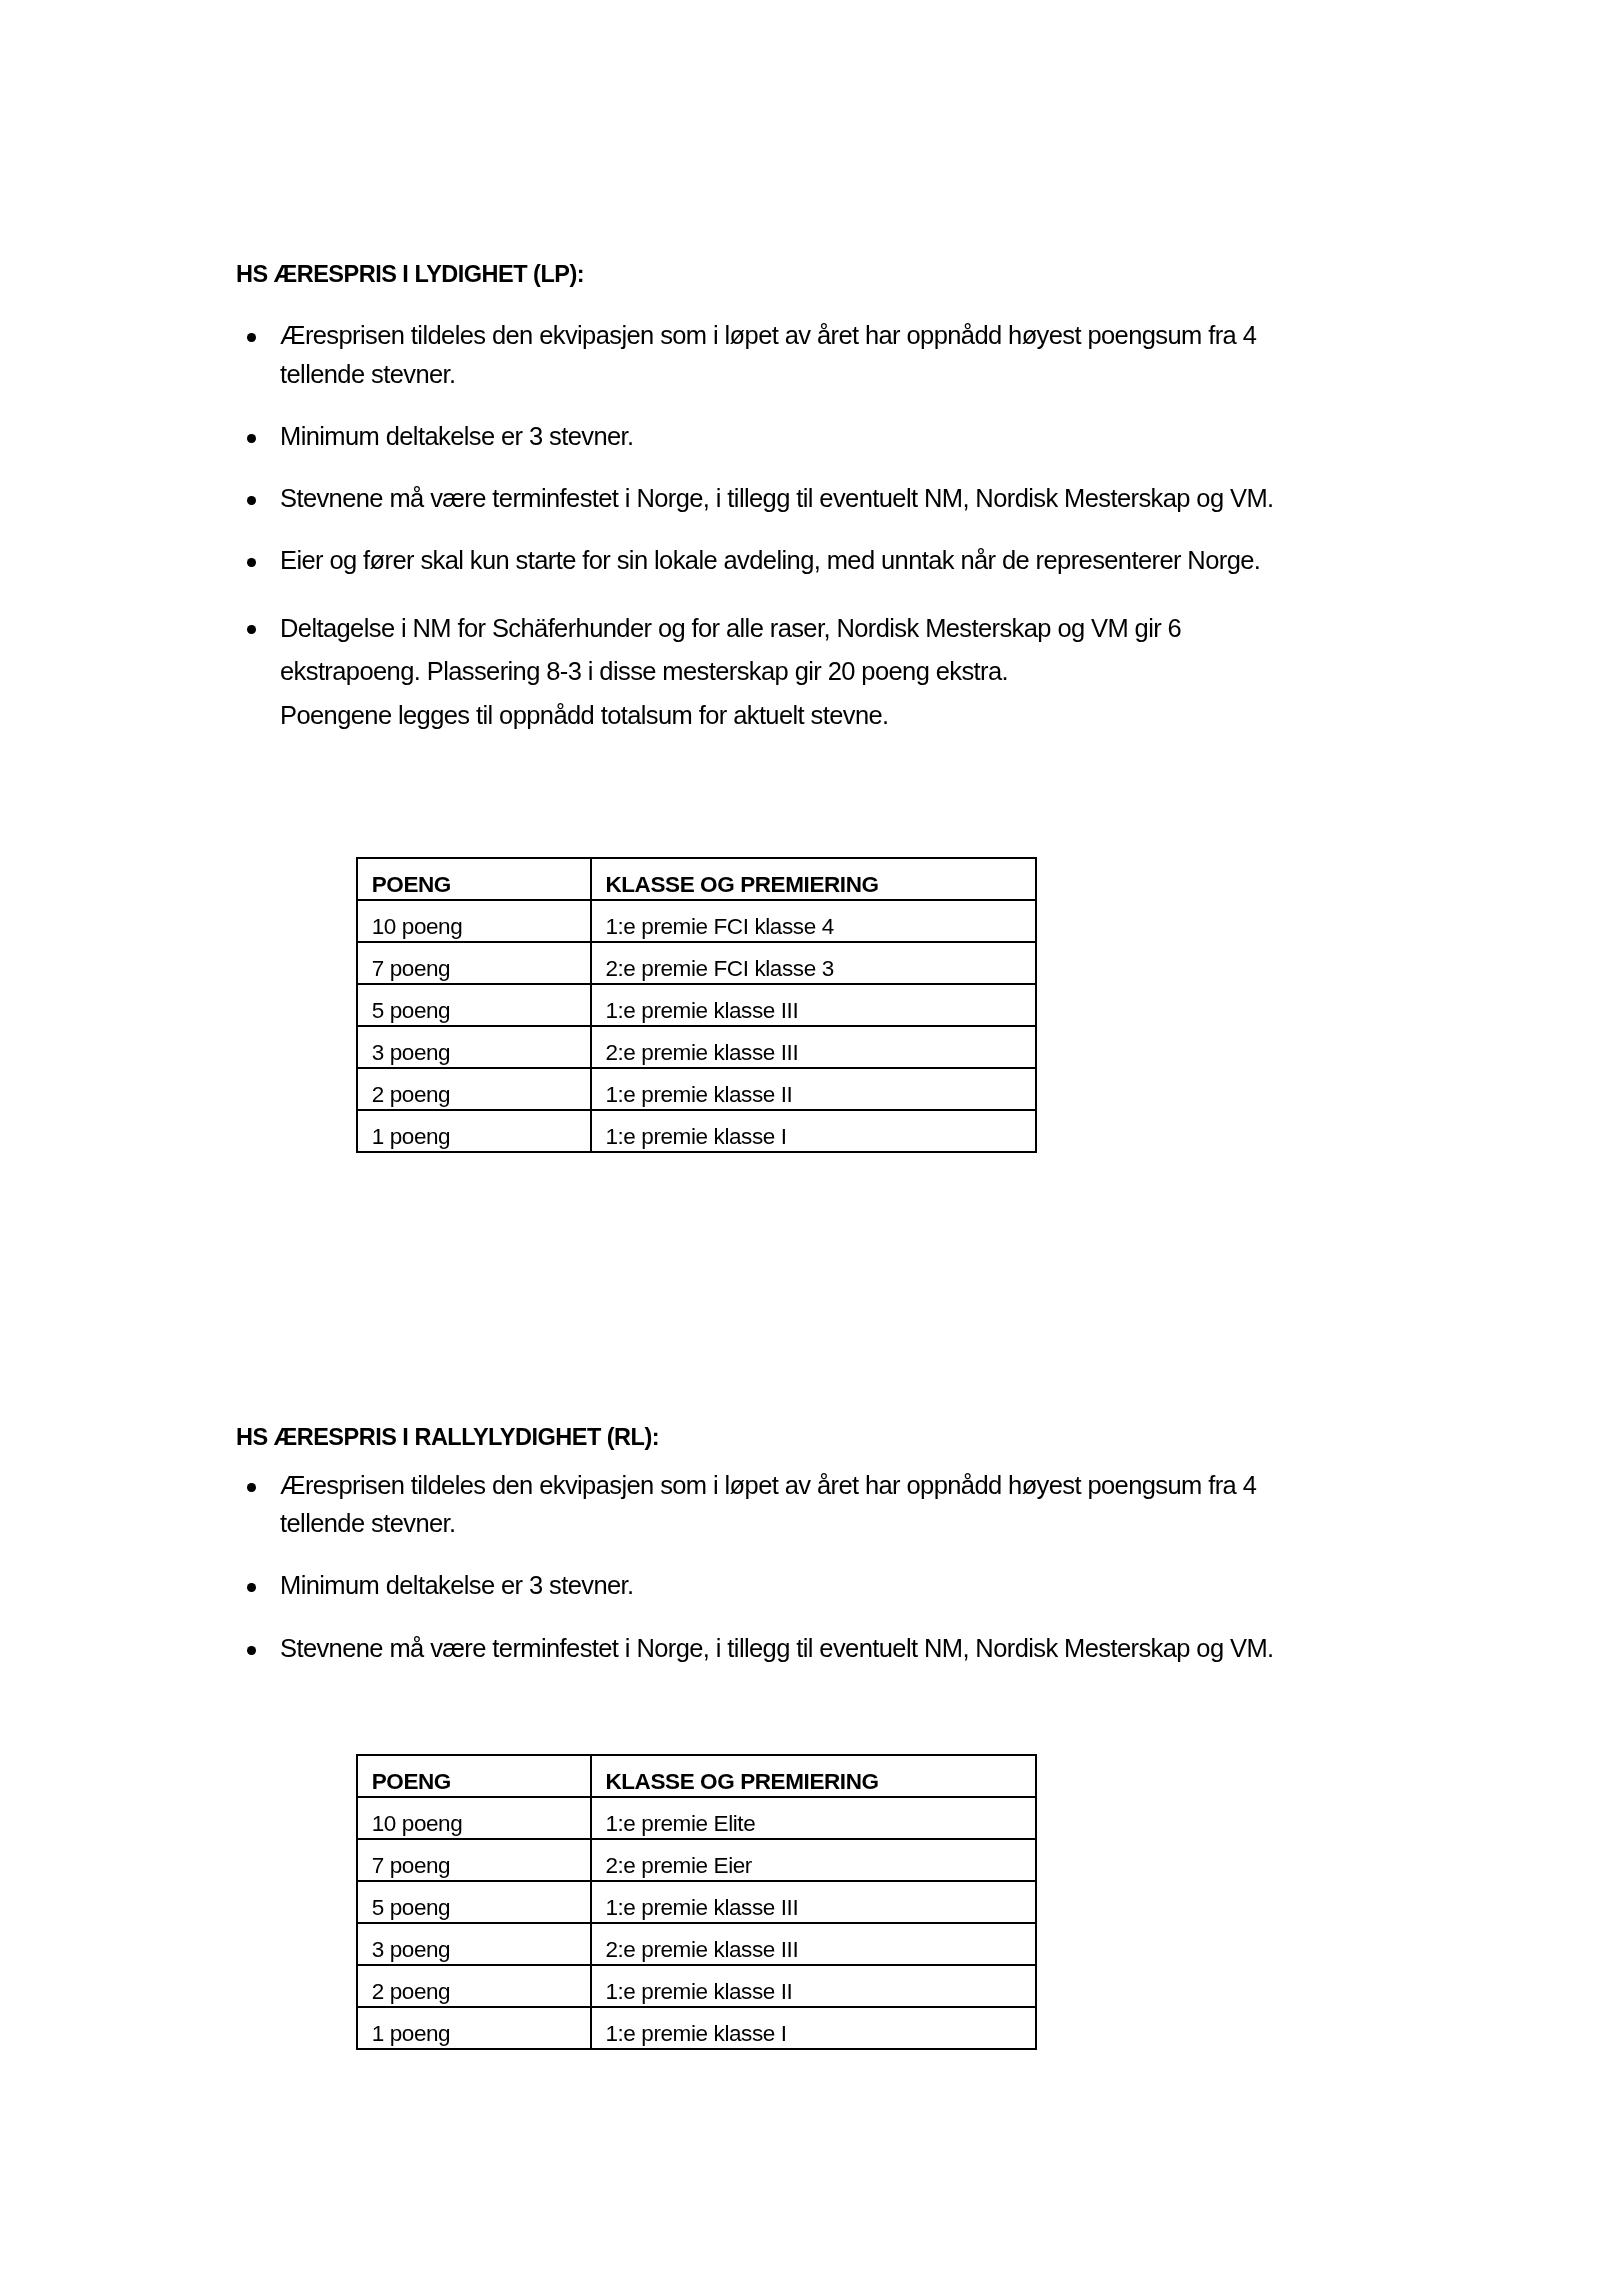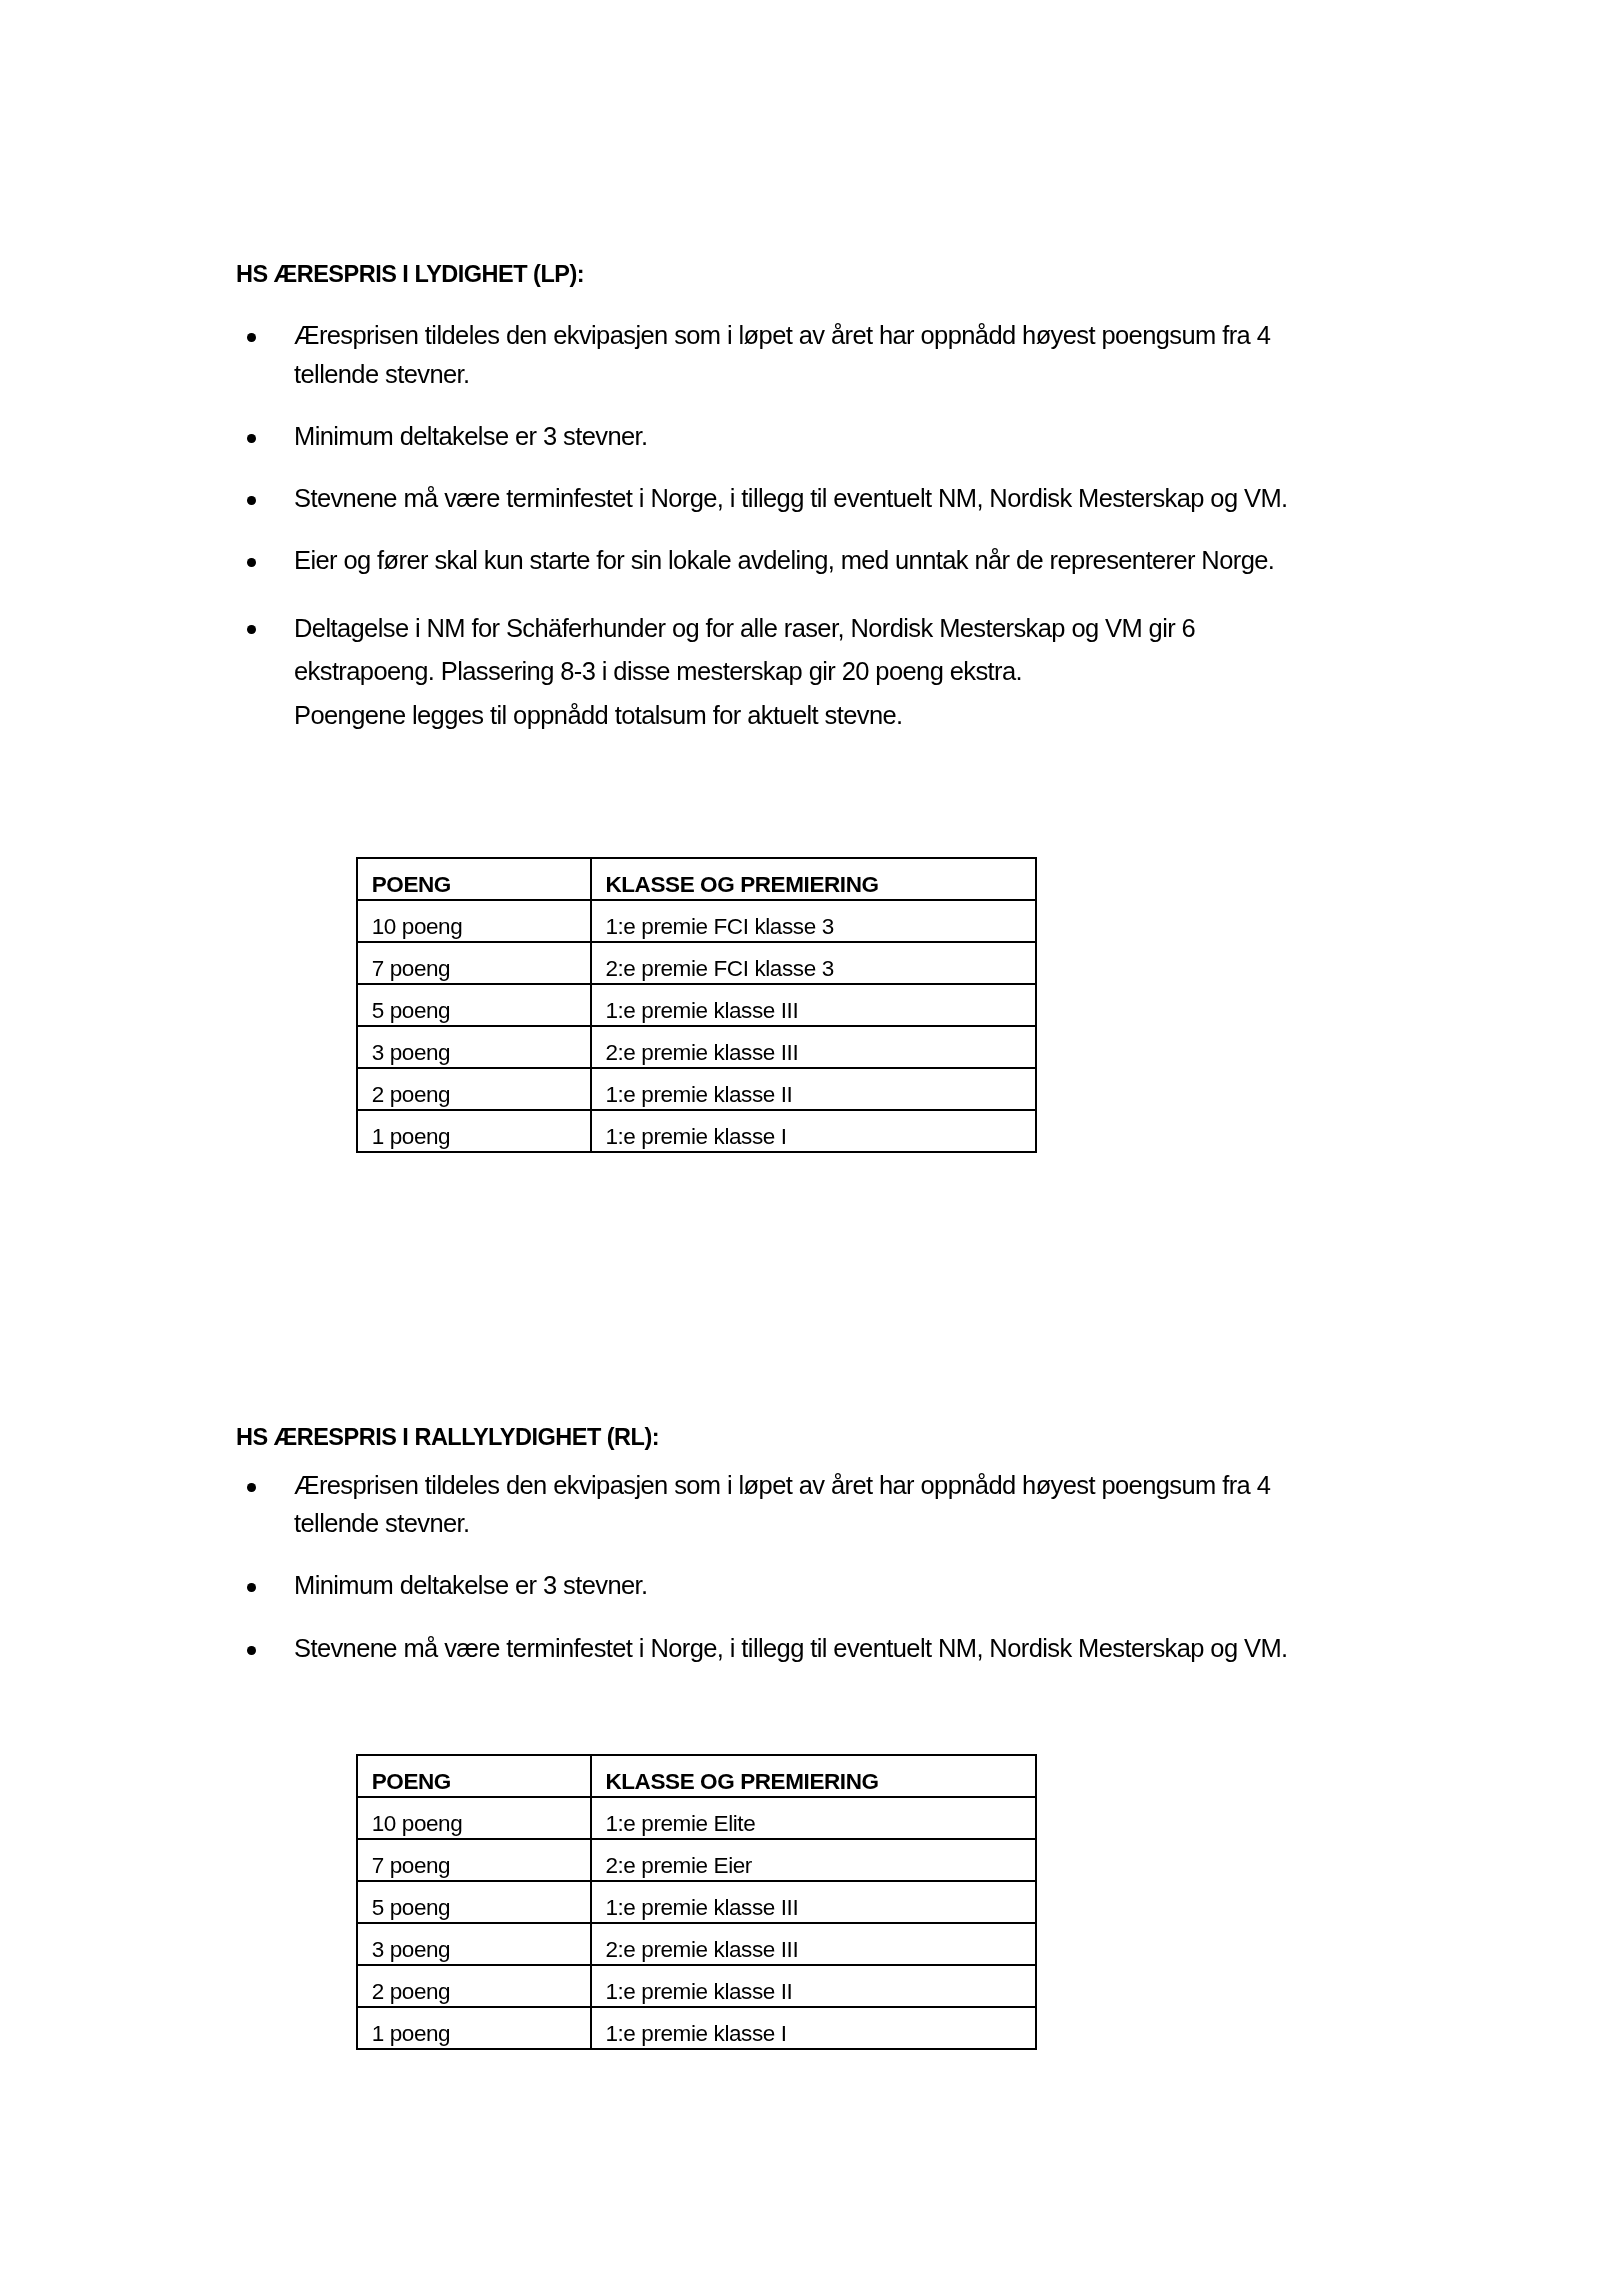--- a/index.html
+++ b/index.html
@@ -1,21 +1,21 @@
 <!DOCTYPE html>
 <html><head>
 <meta charset="utf-8">
 <style>
   html, body { margin: 0; padding: 0; background: #ffffff; }
   body { width: 1621px; height: 2293px; position: relative; overflow: hidden;
          font-family: "Liberation Sans", "DejaVu Sans", sans-serif; color: #000; }
   .heading { position: absolute; left: 196px; font-weight: bold; font-size: 23.5px;
              letter-spacing: -0.5px; white-space: nowrap; margin-left: 40px; }
   .bullet-dot { position: absolute; left: 247px; width: 8.8px; height: 8.8px; border-radius: 50%; background:#000; }
-  .line { position: absolute; left: 294px; font-size: 25.5px; letter-spacing: -0.6px; white-space: nowrap; line-height: 29px; }
+  .line { position: absolute; left: 280px; font-size: 25.5px; letter-spacing: -0.6px; white-space: nowrap; line-height: 29px; }
   table.pts { position: absolute; left: 356px; width: 681px; border-collapse: collapse; }
   table.pts td { border: 2.5px solid #000; height: 39px; padding: 0 0 0 13.7px; font-size: 22.5px;
                  letter-spacing: -0.4px; vertical-align: bottom; padding-bottom: 1px; white-space: nowrap; }
   table.pts td.c1 { width: 218px; }
   table.pts tr.hdr td { font-weight: bold; }
 </style>
 </head>
 <body>
 
 <div class="heading" style="top:261px">HS ÆRESPRIS I LYDIGHET  (LP):</div>
@@ -39,21 +39,21 @@
 <div class="line" style="top:701px">Poengene legges til oppnådd totalsum for aktuelt stevne.</div>
 
 <table class="pts" style="top:857px">
   <tbody>
       <tr class="hdr">
     <td class="c1">POENG</td>
     <td>KLASSE OG PREMIERING</td>
   </tr>
   <tr>
     <td class="c1">10 poeng</td>
-    <td>1:e premie FCI klasse 3</td>
+    <td>1:e premie FCI klasse 4</td>
   </tr>
   <tr>
     <td class="c1">7 poeng</td>
     <td>2:e premie FCI klasse 3</td>
   </tr>
   <tr>
     <td class="c1">5 poeng</td>
     <td>1:e premie klasse III</td>
   </tr>
   <tr>

